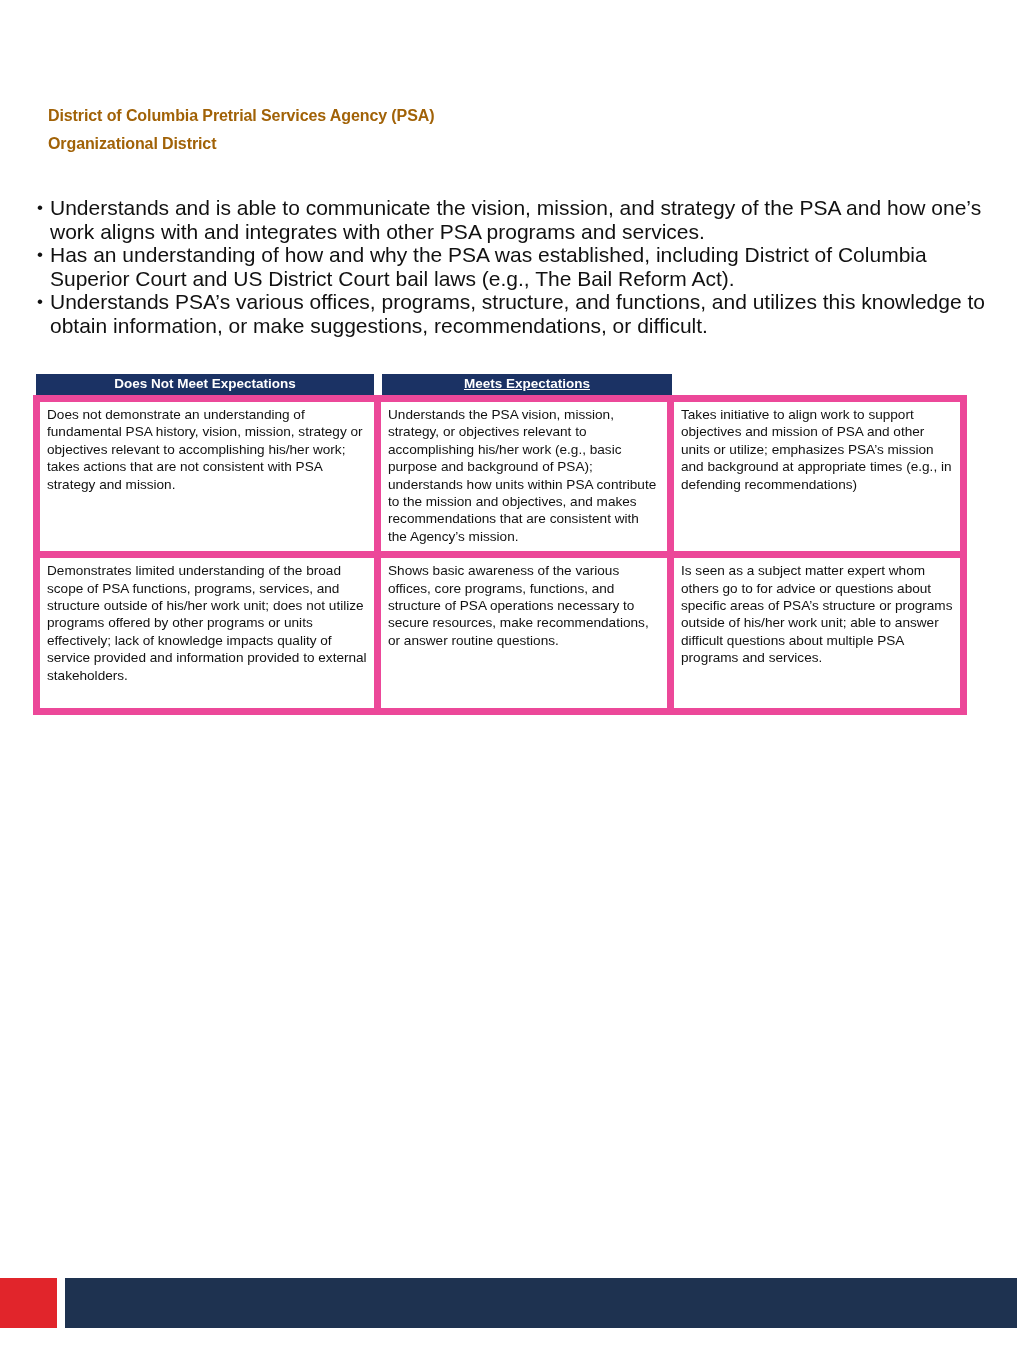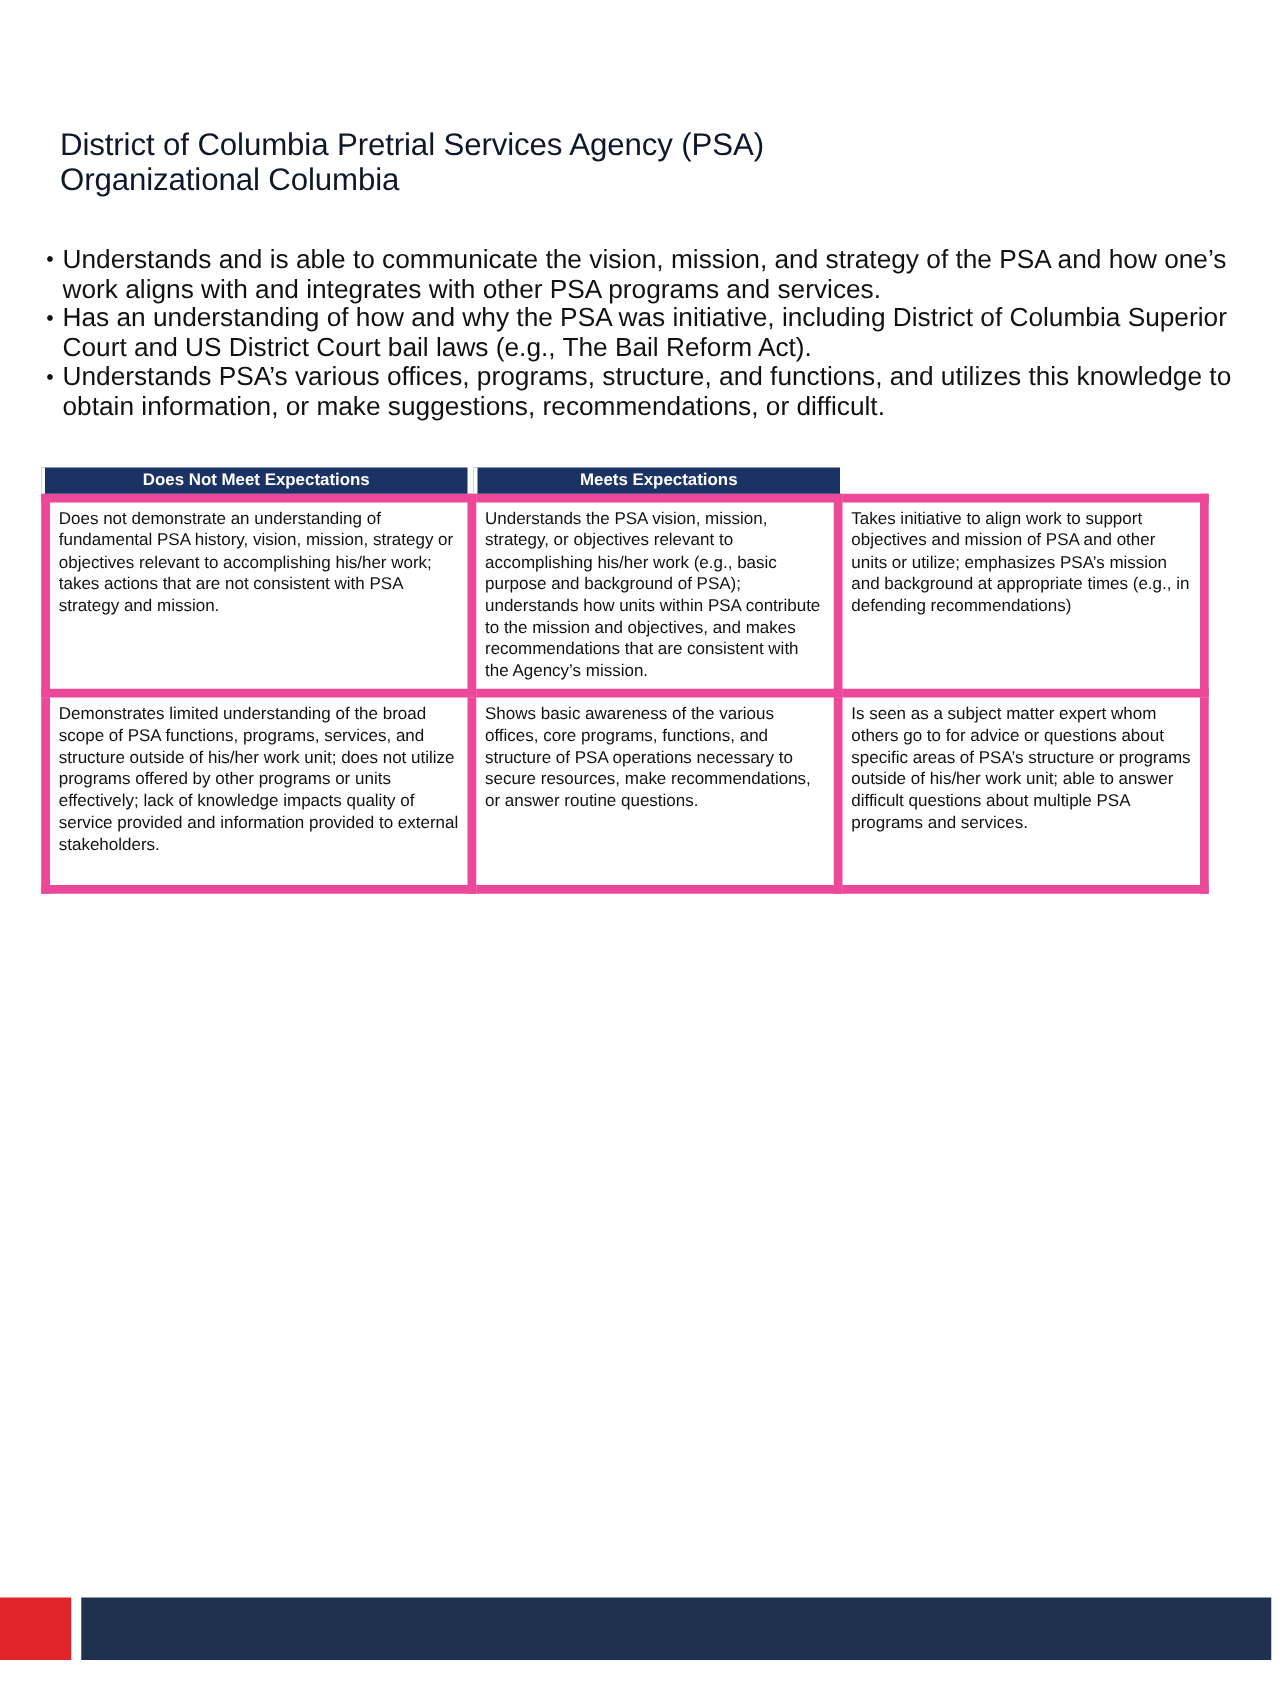--- a/index.html
+++ b/index.html
@@ -22,23 +22,23 @@
   }
 
   
   .title-block {
     position: absolute;
     left: 48px;
     top: 102px;
     width: 900px;
   }
   .title-line {
-    font-size: 25px;
-    font-weight: normal;
-    color: #0f172a;
+    font-size: 16px;
+    font-weight: bold;
+    color: #a16207;
     line-height: 28px;
     letter-spacing: -0.1px;
     white-space: nowrap;
   }
 
   
   .bullets {
     position: absolute;
     left: 33px;
     top: 196px;
@@ -82,21 +82,21 @@
     color: #ffffff;
     font-size: 13.5px;
     font-weight: bold;
     text-align: center;
     line-height: 16px;
     padding: 2px 0 3px 0;
     box-sizing: border-box;
     border-left: 3px solid #ffffff;
   }
   .rhead-cell.c1 { width: 341px; }
-  .rhead-cell.c2 { width: 293px; margin-left: 5px; }
+  .rhead-cell.c2 { width: 293px; margin-left: 5px; text-decoration: underline; }
   .rhead-cell.c3 { width: 293px; margin-left: 5px; }
 
   .rubric-body {
     width: 927px;
     border-collapse: collapse;
     table-layout: fixed;
     margin-top: 0px;
   }
   .rubric-body td {
     border: 7px solid #ec4899;
@@ -138,33 +138,33 @@
     background: #1e3250;
   }
 </style>
 </head>
 <body>
 
 <div class="page">
 
   <div class="title-block">
     <div class="title-line">District of Columbia Pretrial Services Agency (PSA)</div>
-    <div class="title-line">Organizational Columbia</div>
+    <div class="title-line">Organizational District</div>
   </div>
 
   <div class="bullets">
 
     <div class="bullet-row">
       <div class="bullet-dot">•</div>
       <div class="bullet-text">Understands and is able to communicate the vision, mission, and strategy of the PSA and how one’s work aligns with and integrates with other PSA programs and services.</div>
     </div>
 
     <div class="bullet-row">
       <div class="bullet-dot">•</div>
-      <div class="bullet-text">Has an understanding of how and why the PSA was initiative, including District of Columbia Superior Court and US District Court bail laws (e.g., The Bail Reform Act).</div>
+      <div class="bullet-text">Has an understanding of how and why the PSA was established, including District of Columbia Superior Court and US District Court bail laws (e.g., The Bail Reform Act).</div>
     </div>
 
     <div class="bullet-row">
       <div class="bullet-dot">•</div>
       <div class="bullet-text">Understands PSA’s various offices, programs, structure, and functions, and utilizes this knowledge to obtain information, or make suggestions, recommendations, or difficult.</div>
     </div>
 
   </div>
 
   <div class="rubric">

